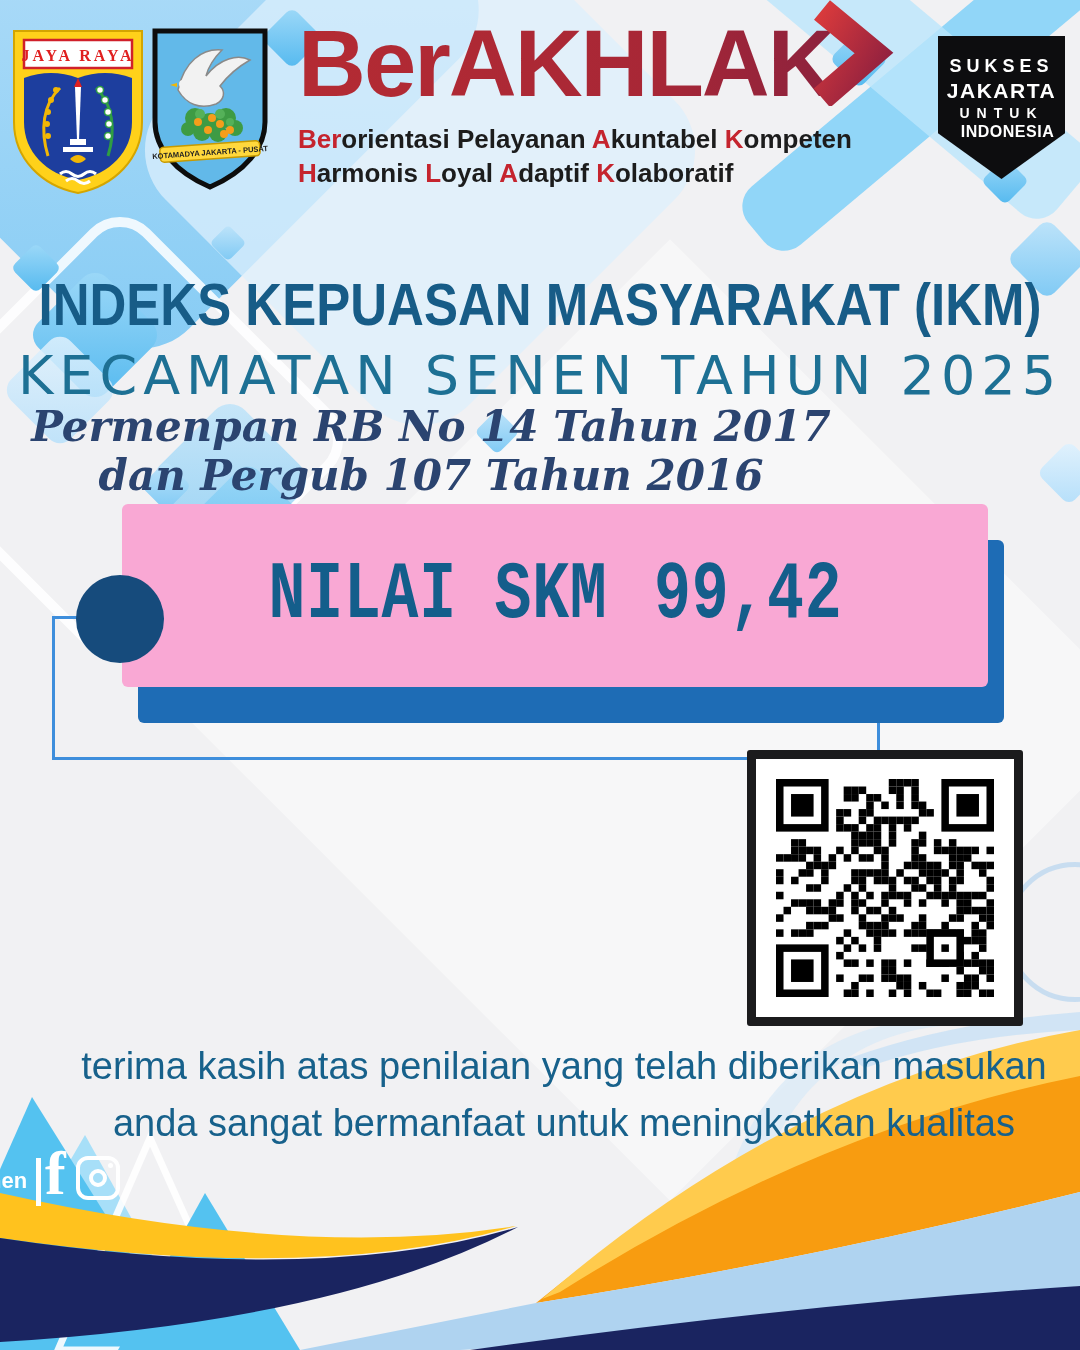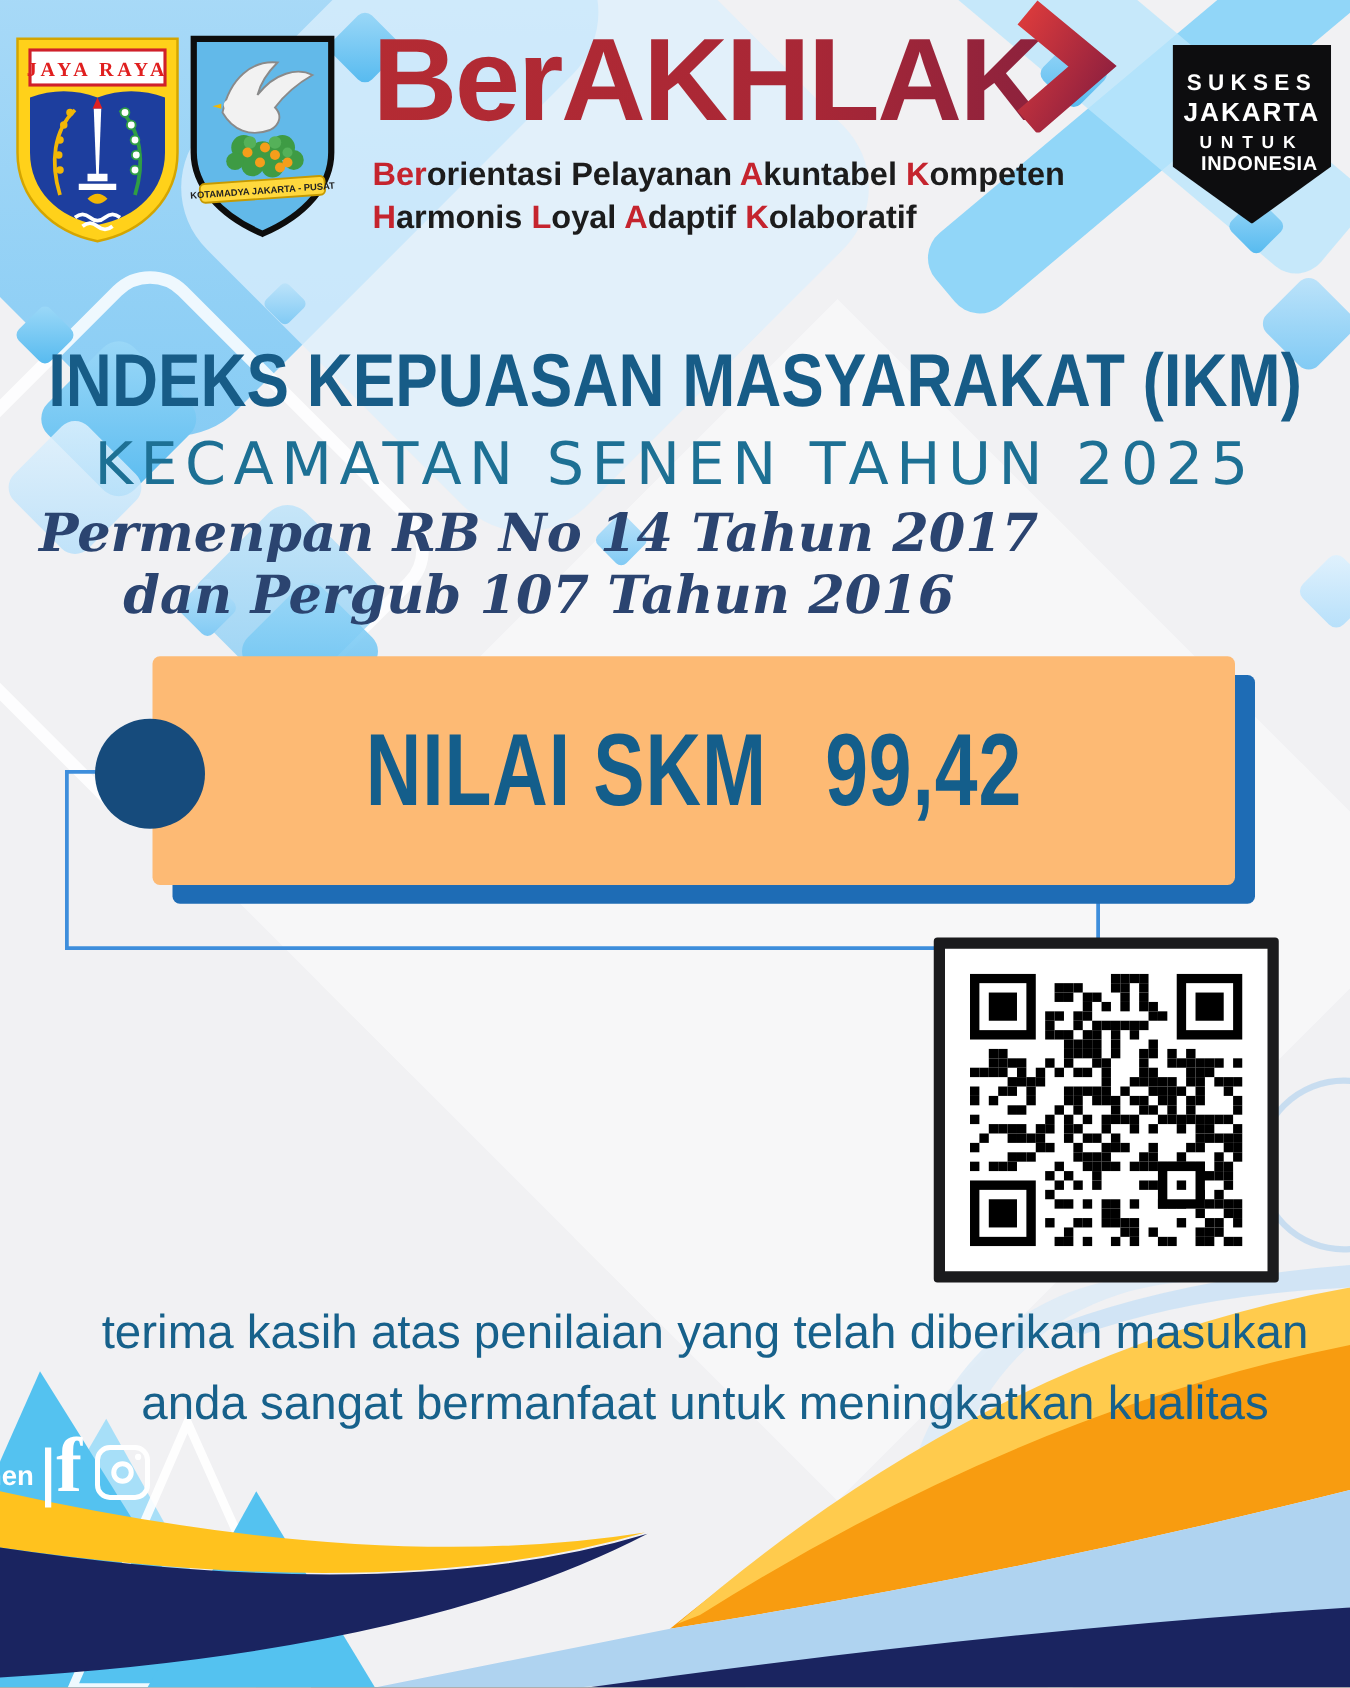--- a/index.html
+++ b/index.html
@@ -30,31 +30,31 @@
          color:#fff;font-weight:700;text-align:center;}
   .badge .b1{font-size:18px;letter-spacing:5px;}
   .badge .b2{font-size:21px;letter-spacing:1.5px;margin-top:2px;}
   .badge .b3{font-size:14px;letter-spacing:7px;margin-top:2px;}
   .badge .b4{font-size:16px;letter-spacing:.5px;margin-top:2px;margin-left:12px;}
   
   .title-row{position:absolute;left:0;top:270px;width:1080px;display:flex;justify-content:center;}
   .title-main{font-size:60px;font-weight:800;color:#175c87;white-space:nowrap;
               transform:scaleX(.85);letter-spacing:0px;}
   .title-sub{position:absolute;left:0;top:344px;width:1080px;text-align:center;
-             font-family:"DejaVu Sans",sans-serif;font-size:47px;font-weight:400;
+             font-family:"DejaVu Sans",sans-serif;font-size:54px;font-weight:400;
              letter-spacing:6px;color:#1d7094;}
   .title-legal{position:absolute;left:0;top:402px;width:862px;text-align:center;
                font-family:"DejaVu Serif",serif;font-style:italic;font-weight:700;
                font-size:42px;color:#2b4470;}
   
   .connector{position:absolute;border:0 solid #3e8edc;}
   .score-shadow{position:absolute;left:138px;top:540px;width:866px;height:183px;
                 background:#1e6cb5;border-radius:6px;}
-  .score-box{position:absolute;left:122px;top:525px;width:866px;height:183px;
-             background:#fdba74;border-radius:6px;display:flex;align-items:center;justify-content:center;}
+  .score-box{position:absolute;left:122px;top:504px;width:866px;height:183px;
+             background:#f9a8d4;border-radius:6px;display:flex;align-items:center;justify-content:center;font-family:Liberation Mono, monospace;}
   .score-line{display:flex;gap:62px;transform:scaleX(.75);font-weight:700;font-size:82px;
               color:#145e8b;letter-spacing:1px;white-space:nowrap;}
   .score-dot{position:absolute;left:76px;top:575px;width:88px;height:88px;border-radius:50%;
              background:#164b7c;}
   
   .qr-box{position:absolute;left:747px;top:750px;width:276px;height:276px;background:#fff;
           border:9px solid #1b1b1d;border-radius:3px;box-sizing:border-box;
           display:flex;align-items:center;justify-content:center;}
   
   .thanks{position:absolute;left:0;top:1038px;width:1080px;text-align:center;

